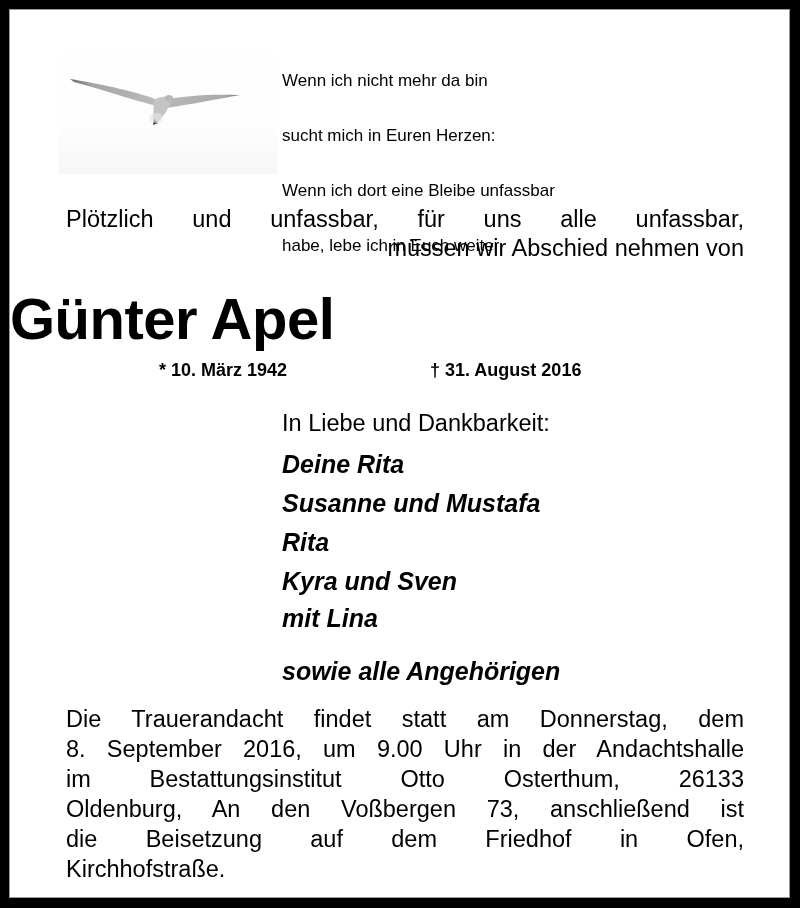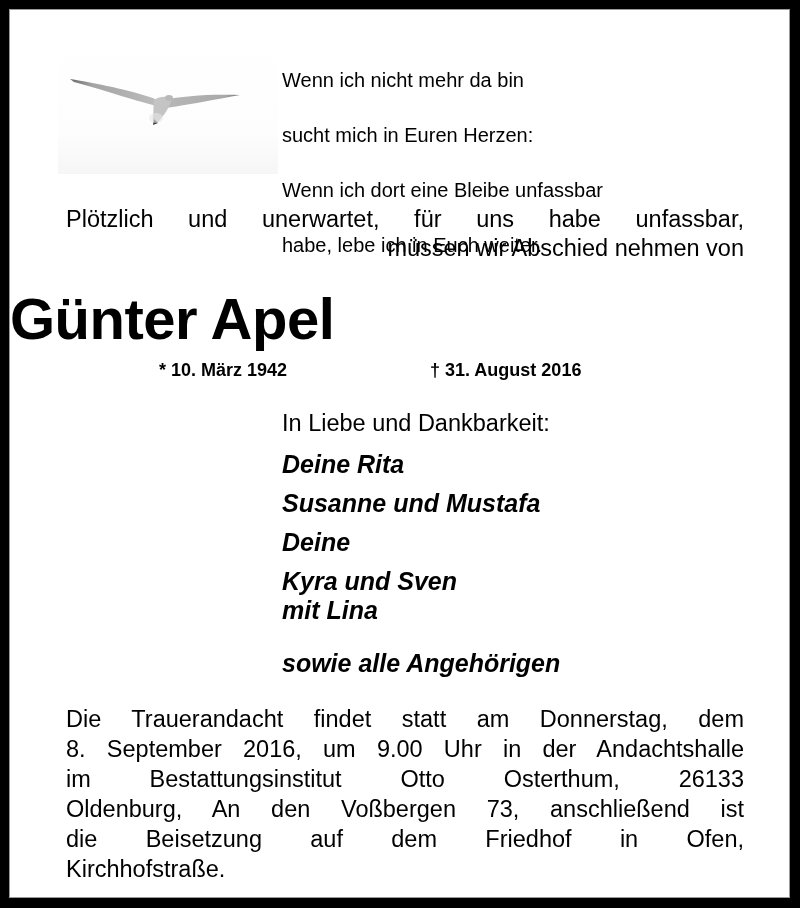--- a/index.html
+++ b/index.html
@@ -37,21 +37,21 @@
       position: absolute;
       left: 10px;
       top: 40px;
       width: 175px;
       height: 60px;
     }
     .poem {
       position: absolute;
       left: 272px;
       top: 29px;
-      font-size: 20px;
+      font-size: 17px;
       line-height: 27.5px;
       white-space: pre-line;
     }
     .poem .line { display: block; }
     .intro {
       position: absolute;
       left: 56px;
       top: 195px;
       width: 678px;
       font-size: 23.5px;
@@ -94,21 +94,21 @@
       margin-bottom: 12px;
     }
     .mourners .person {
       display: block;
       font-size: 25px;
       font-weight: bold;
       line-height: 29px;
       margin-bottom: 10px;
       font-style: italic;
     }
-    .mourners .person.tight { margin-bottom: 0; }
+    .mourners .person.tight { margin-bottom: 8px; }
     .mourners .person.sub { margin-bottom: 24px; }
     .service {
       position: absolute;
       left: 56px;
       top: 694px;
       width: 678px;
       font-size: 23.5px;
       line-height: 30px;
     }
     .service .row {
@@ -156,34 +156,34 @@
   </div>
 
   <div class="poem">
     <span class="line">Wenn ich nicht mehr da bin</span>
     <span class="line">sucht mich in Euren Herzen:</span>
     <span class="line">Wenn ich dort eine Bleibe unfassbar</span>
     <span class="line">habe, lebe ich in Euch weiter.</span>
   </div>
 
   <div class="intro">
-    <span class="justified">Plötzlich und unerwartet, für uns habe unfassbar,</span>
+    <span class="justified">Plötzlich und unfassbar, für uns alle unfassbar,</span>
     <span class="last">müssen wir Abschied nehmen von</span>
   </div>
 
   <div class="name">Günter Apel</div>
 
   <div class="dates born">* 10. März 1942</div>
   <div class="dates died">† 31. August 2016</div>
 
   <div class="mourners">
     <span class="label">In Liebe und Dankbarkeit:</span>
     <span class="person">Deine Rita</span>
     <span class="person">Susanne und Mustafa</span>
-    <span class="person">Deine</span>
+    <span class="person">Rita</span>
     <span class="person tight">Kyra und Sven</span>
     <span class="person sub">mit Lina</span>
     <span class="person">sowie alle Angehörigen</span>
   </div>
 
   <div class="service">
     <span class="row">Die Trauerandacht findet statt am Donnerstag, dem</span>
     <span class="row">8. September 2016, um 9.00 Uhr in der Andachtshalle</span>
     <span class="row">im Bestattungsinstitut Otto Osterthum, 26133</span>
     <span class="row">Oldenburg, An den Voßbergen 73, anschließend ist</span>

